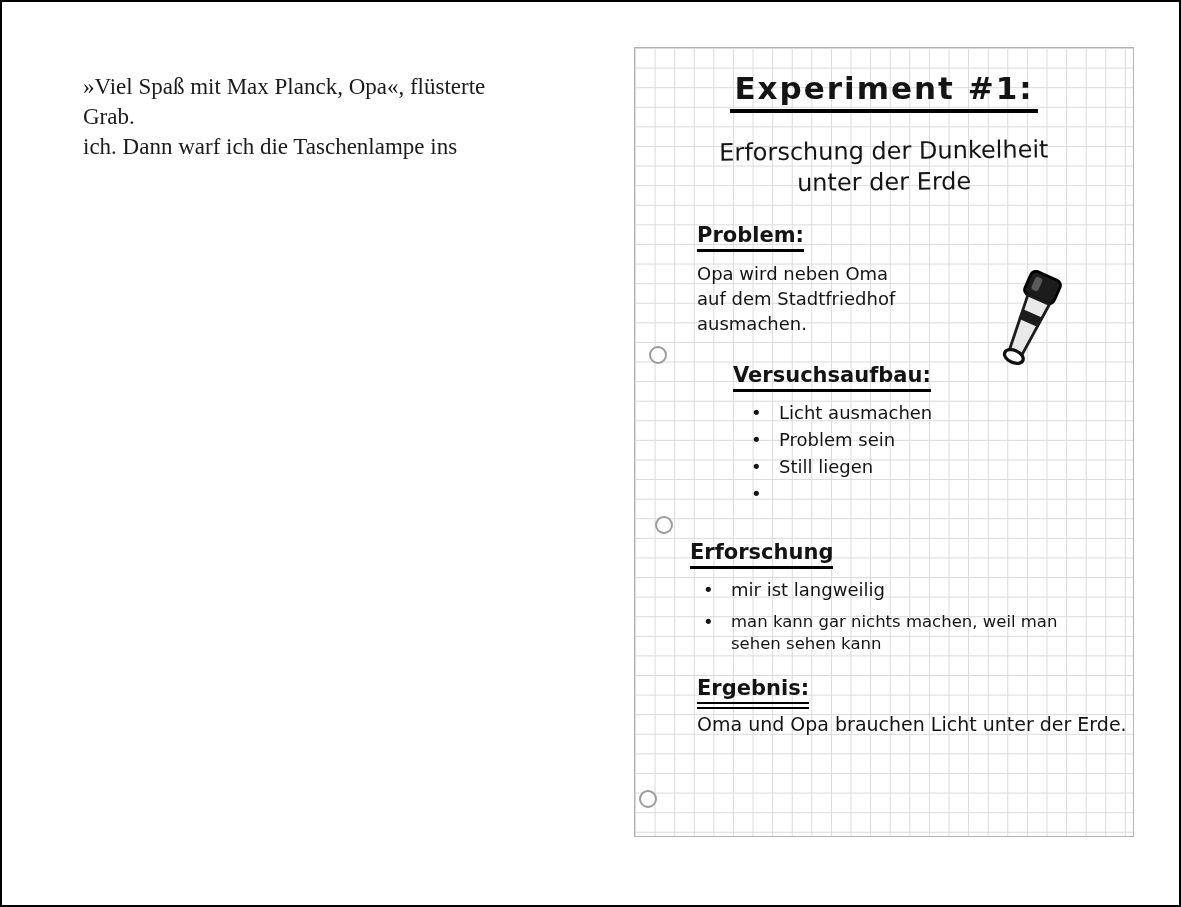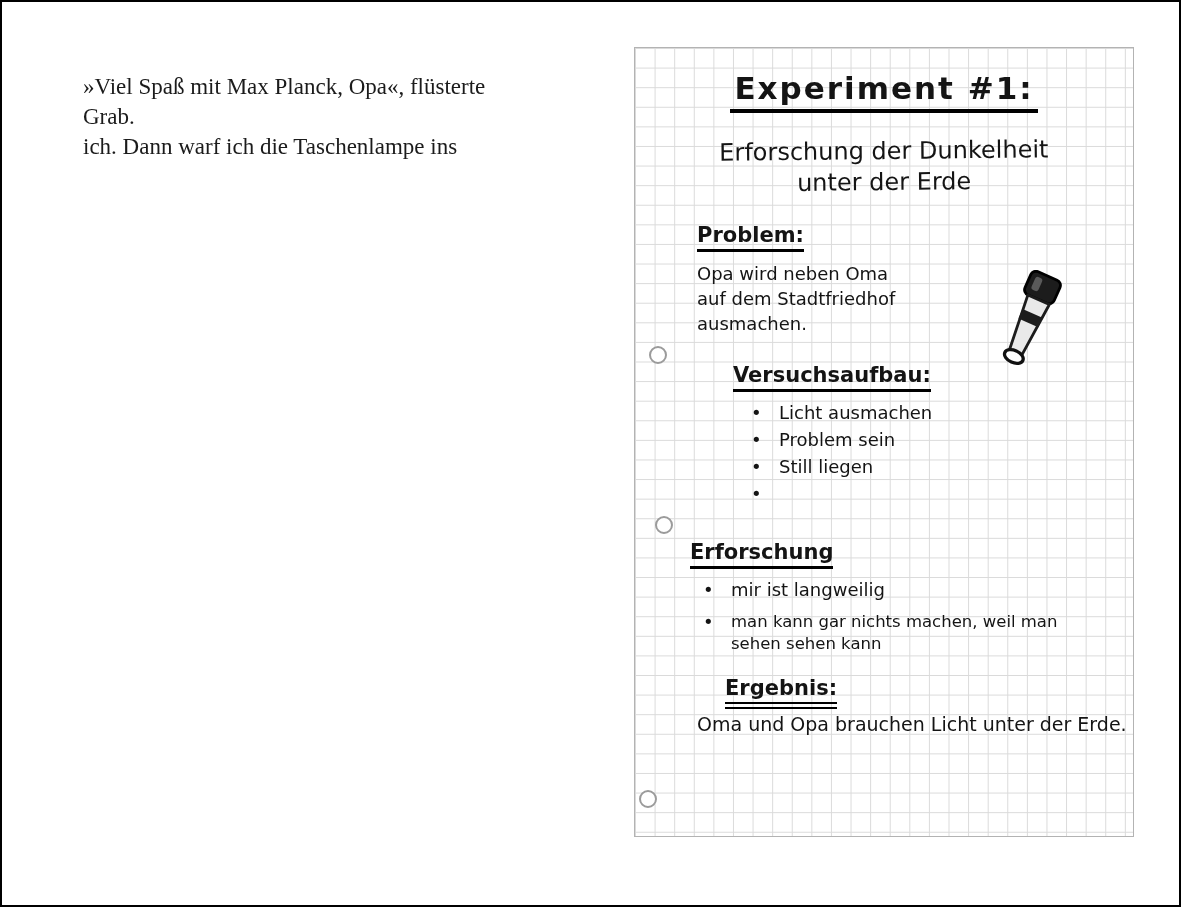--- a/index.html
+++ b/index.html
@@ -73,21 +73,20 @@
   .sec-result      { left:62px; top:628px; width:430px; }
 
   .nb-heading {
     display:inline-block;
     font-size:21px; font-weight:bold;
     border-bottom:3px solid #000;
     padding-bottom:2px;
   }
   .nb-heading.double {
     border-bottom:7px double #000;
-    margin-left:28px;
   }
 
   .nb-lines { margin-top:10px; font-size:18px; line-height:24px; }
   .nb-lines div { margin-bottom:1px; }
 
   .nb-bullets { list-style:none; margin-top:8px; }
   .nb-bullets li {
     display:flex; align-items:flex-start;
     font-size:18px; line-height:26px;
     margin-bottom:1px;

